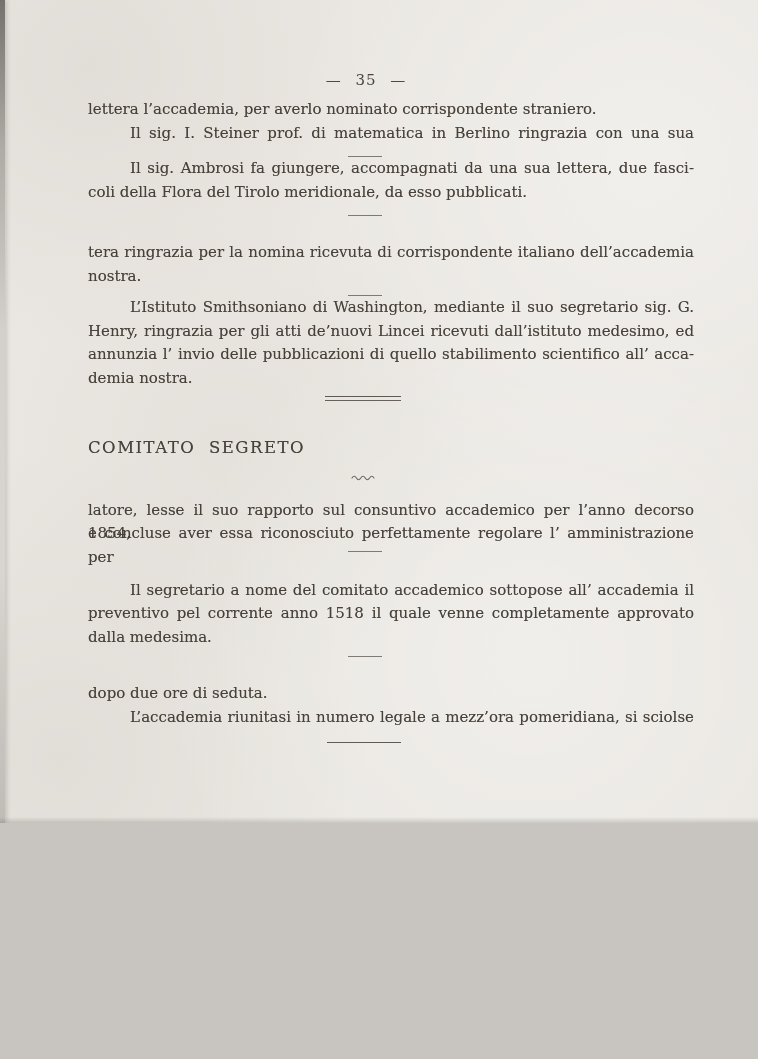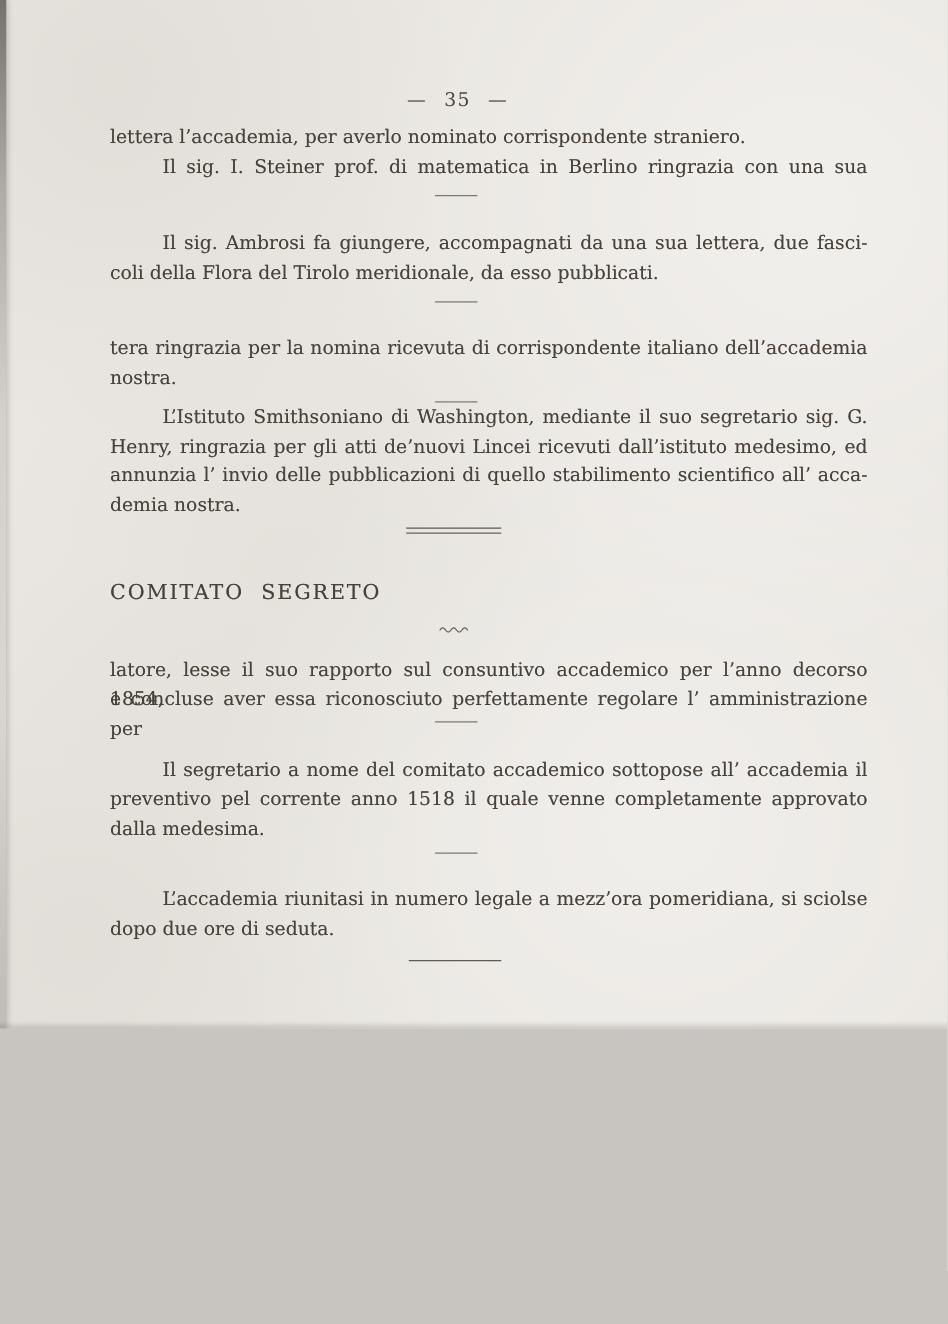--- a/index.html
+++ b/index.html
@@ -82,21 +82,21 @@
     letter-spacing: 1.5px;
     word-spacing: 7px;
     color: #46413a;
     text-shadow: 0 0 0.5px rgba(70,65,58,0.5);
   }
   .squiggle { height: 10px; margin-left: 263px; }
 
   
   .mt-p1 { margin-top: 8px; }
   .mt-r1 { margin-top: 11px; }
-  .mt-p2 { margin-top: 26px; }
+  .mt-p2 { }
   .mt-r2 { margin-top: 11px; }
   .mt-p3 { margin-top: 25px; }
   .mt-r3 { margin-top: 7px; }
   .mt-p4 { }
   .mt-rd { margin-top: 6px; }
   .mt-h  { margin-top: 36px; }
   .mt-sq { margin-top: 8px; }
   .mt-p5 { margin-top: 22px; }
   .mt-r5 { margin-top: 5px; }
   .mt-p6 { margin-top: 27px; }
@@ -162,20 +162,20 @@
 
     <div class="para mt-p6">
       <div class="line just indent">Il segretario a nome del comitato accademico sottopose all’ accademia il</div>
       <div class="line just">preventivo pel corrente anno 1518 il quale venne completamente approvato</div>
       <div class="line">dalla medesima.</div>
     </div>
 
     <div class="rule rule-short mt-r6"></div>
 
     <div class="para mt-p7">
+      <div class="line">dopo due ore di seduta.</div>
       <div class="line just indent">L’accademia riunitasi in numero legale a mezz’ora pomeridiana, si sciolse</div>
-      <div class="line">dopo due ore di seduta.</div>
     </div>
 
     <div class="rule rule-final mt-r7"></div>
 
   </div>
 </div>
 
 </body></html>

